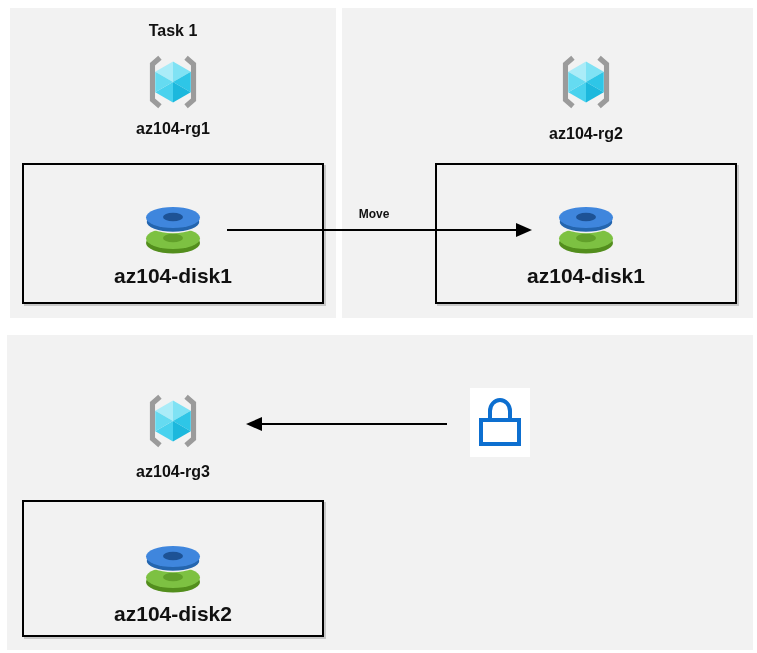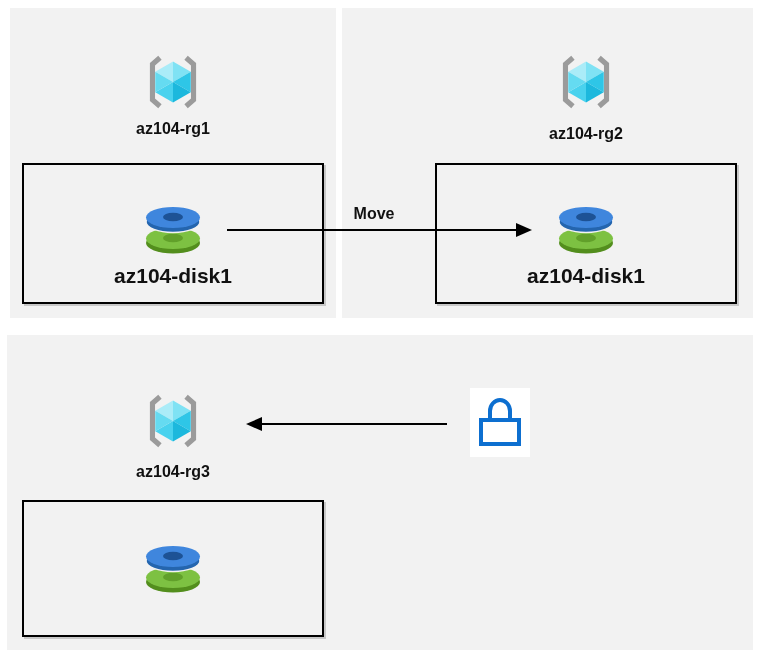--- a/index.html
+++ b/index.html
@@ -37,21 +37,21 @@
   .disk-label{position:absolute;left:0;width:100%;text-align:center;font-size:21px;
     font-weight:bold;color:var(--text);line-height:17px;}
   .lbl-top{top:102px;}
   .lbl-bot{top:103px;}
   .arrow-line{position:absolute;height:2px;background:var(--arrow);}
   .arrow-head-right{position:absolute;width:0;height:0;
     border-left:16px solid var(--arrow);border-top:7px solid transparent;border-bottom:7px solid transparent;}
   .arrow-head-left{position:absolute;width:0;height:0;
     border-right:16px solid var(--arrow);border-top:7px solid transparent;border-bottom:7px solid transparent;}
   .move-label{position:absolute;left:314px;top:205px;width:120px;text-align:center;
-    font-size:16px;font-weight:bold;color:var(--text);line-height:18px;}
+    font-size:12px;font-weight:bold;color:var(--text);line-height:18px;}
   .lock-tile{position:absolute;left:470px;top:388px;width:60px;height:69px;background:var(--lock-tile-bg);}
   .lock-text{position:absolute;left:535px;top:401px;width:130px;text-align:center;
     font-size:16px;font-weight:bold;color:var(--text);line-height:22px;}
   .cube-f0{fill:var(--cube-faces-0);} .cube-f1{fill:var(--cube-faces-1);}
   .cube-f2{fill:var(--cube-faces-2);} .cube-f3{fill:var(--cube-faces-3);}
   .cube-f4{fill:var(--cube-faces-4);} .cube-f5{fill:var(--cube-faces-5);}
   .bracket{stroke:var(--bracket-gray);stroke-width:5.5;fill:none;}
   .d-blue-side{fill:var(--disk-blue-side);stroke:var(--panel-bg);stroke-width:1.5;}
   .d-blue-top{fill:var(--disk-blue-top);}
   .d-blue-hole{fill:var(--disk-blue-hole);}
@@ -61,20 +61,21 @@
   .lock-stroke{stroke:var(--lock-blue);stroke-width:4;fill:none;}
   .lock-body{stroke:var(--lock-blue);stroke-width:4;fill:var(--lock-tile-bg);}
 </style>
 </head>
 <body>
 
 <div class="canvas">
 
   <section class="panel panel-1">
     <div class="col col-1">
+      <div class="task-title" style="top:14px">Task 1</div>
       <svg class="rg-icon" style="top:46px" viewBox="0 0 60 58">
         <path class="bracket" d="M16,3 L8,10 V48 L16,55"></path>
         <path class="bracket" d="M44,3 L52,10 V48 L44,55"></path>
         <polygon class="cube-f0" points="11,18 30,7 30,29"></polygon>
         <polygon class="cube-f1" points="30,7 49,18 30,29"></polygon>
         <polygon class="cube-f2" points="49,18 49,40 30,29"></polygon>
         <polygon class="cube-f3" points="49,40 30,51 30,29"></polygon>
         <polygon class="cube-f4" points="30,51 11,40 30,29"></polygon>
         <polygon class="cube-f5" points="11,40 11,18 30,29"></polygon>
       </svg>
@@ -141,20 +142,21 @@
       <div class="rg-label" style="top:128px">az104-rg3</div>
       <div class="res-box box-bottom">
         <svg class="disk-icon disk-bot" viewBox="0 0 58 54">
           <ellipse class="d-green-side" cx="29" cy="40" rx="27" ry="10.5"></ellipse>
           <ellipse class="d-green-top" cx="29" cy="35.5" rx="27" ry="10.5"></ellipse>
           <ellipse class="d-green-hole" cx="29" cy="35" rx="10" ry="4.3"></ellipse>
           <ellipse class="d-blue-side" cx="29" cy="19" rx="27" ry="10.5"></ellipse>
           <ellipse class="d-blue-top" cx="29" cy="14.5" rx="27" ry="10.5"></ellipse>
           <ellipse class="d-blue-hole" cx="29" cy="14" rx="10" ry="4.3"></ellipse>
         </svg>
+        <div class="disk-label lbl-bot">az104-disk2</div>
       </div>
     </div>
   </section>
 
   <div>
     <div class="arrow-line" style="left:262px;top:423px;width:185px"></div>
     <div class="arrow-head-left" style="left:246px;top:417px"></div>
   </div>
 
   <div class="lock-tile">

